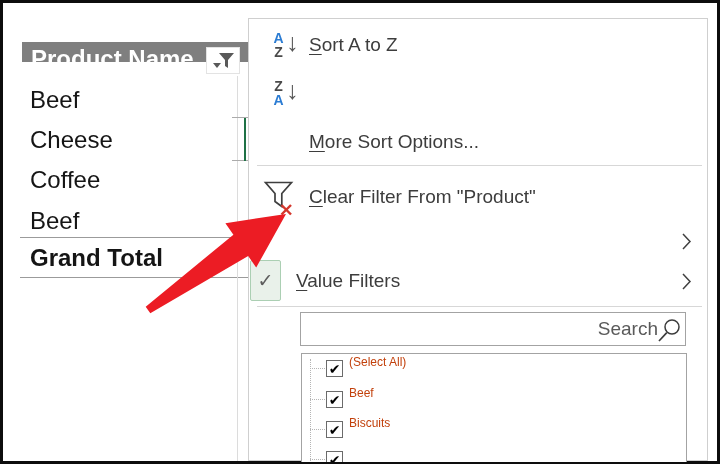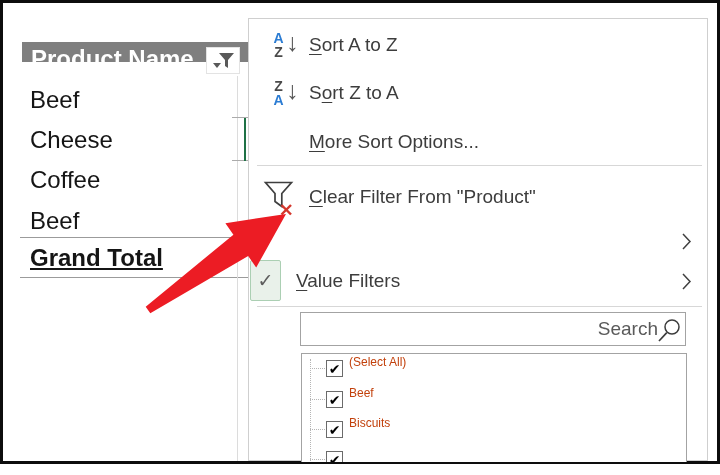--- a/index.html
+++ b/index.html
@@ -9,21 +9,21 @@
          border:3px solid #0d0d0d;box-sizing:border-box;}
 
   
   .pivot-header{position:absolute;left:22px;top:42px;width:226px;height:20px;
                 background:#7f7f7f;color:#fff;font-size:24px;font-weight:700;
                 line-height:34px;padding-left:9px;box-sizing:border-box;white-space:nowrap;}
   .filter-btn{position:absolute;left:206px;top:47px;width:34px;height:27px;background:#fff;
               border:1px solid #e3e3e3;box-sizing:border-box;display:flex;
               align-items:center;justify-content:center;}
   .pivot-row{position:absolute;left:30px;font-size:24px;color:#151515;white-space:nowrap;}
-  .pivot-total{font-weight:700;text-decoration:underline;}
+  .pivot-total{font-weight:700;}
   .grid-h{position:absolute;left:20px;width:228px;height:1px;background:#9b9b9b;}
   .grid-v{position:absolute;left:237px;top:76px;width:1px;height:385px;background:#dcdcdc;}
   .cell-stub{position:absolute;left:232px;width:16px;height:1px;background:#ababab;}
   .active-cell{position:absolute;left:244px;top:118px;width:2px;height:43px;background:#1e7145;}
 
   
   .panel{position:absolute;left:248px;top:18px;width:460px;height:443px;background:#fff;
          border:1px solid #cfcfcf;box-sizing:border-box;}
   .menu-row{position:absolute;left:0;width:456px;}
   .menu-label{position:absolute;left:60px;top:0;height:100%;font-size:19px;color:#3d3d3d;
@@ -111,21 +111,20 @@
     </div>
 
     <div class="menu-row" style="top:55px;height:38px;">
       <span class="sort-icon">
         <span class="sort-letters">
           <span class="letter-gray">Z</span>
           <span class="letter-blue">A</span>
         </span>
         <span class="down-arrow">↓</span>
       </span>
-      <span class="menu-label" style="line-height:38px;"><span>S</span><span class="accel">o</span><span>rt Z to A</span></span>
     </div>
 
     <div class="menu-row" style="top:104px;height:38px;text-align:center;">
       <span class="menu-label" style="line-height:38px;"><span></span><span class="accel">M</span><span>ore Sort Options...</span></span>
     </div>
 
     <div class="sep" style="top:146px"></div>
 
     <div class="menu-row" style="top:159px;height:38px;">
       <svg class="clear-icon" width="36" height="40" viewBox="0 0 36 40">

